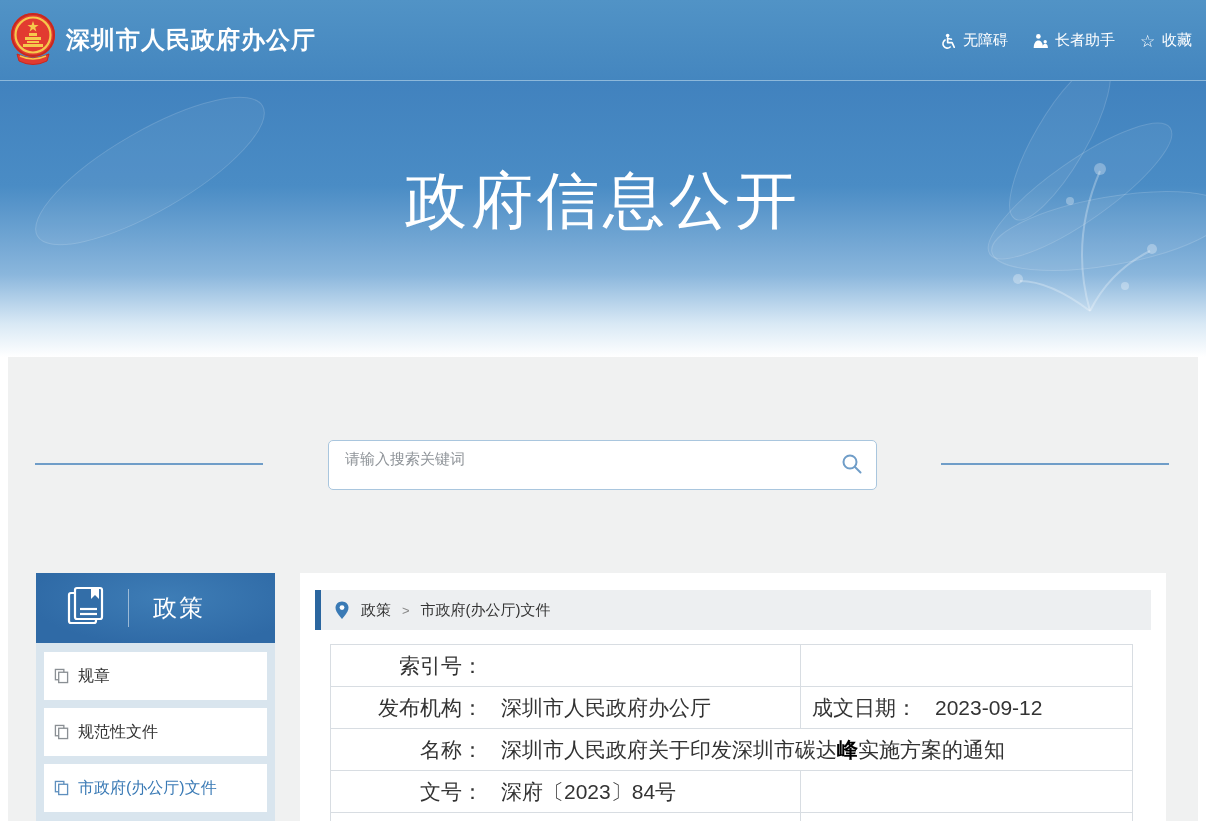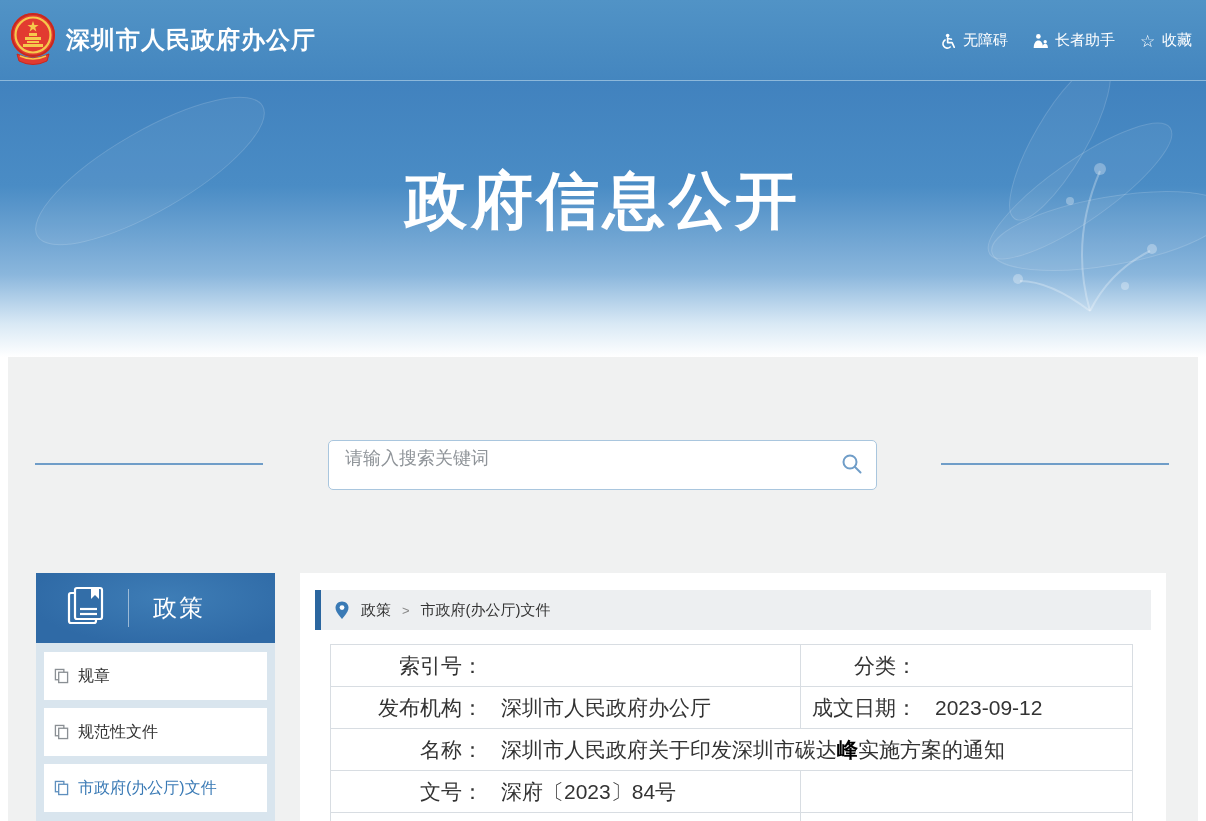--- a/index.html
+++ b/index.html
@@ -23,40 +23,40 @@
   .star-glyph{ font-size:17px; line-height:17px; color:#fff; }
 
   
   .banner{
     position:absolute; left:0; top:81px; width:1206px; height:276px;
     background:linear-gradient(180deg,#4182be 0%,#4a8cc5 38%,#8ab6dc 70%,#d9e9f5 88%,#ffffff 100%);
     display:flex; align-items:center; justify-content:center; padding-bottom:36px;
     overflow:hidden;
   }
   .banner-decor{ position:absolute; inset:0; pointer-events:none; }
-  .banner-title{ position:relative; color:#fff; font-size:62px; font-weight:bold; letter-spacing:4px; }
+  .banner-title{ position:relative; color:#fff; font-size:62px; font-weight:normal; letter-spacing:4px; }
 
   
   .content-band{
     position:absolute; left:8px; top:357px; width:1190px; height:464px;
     background:#f0f1f1;
   }
 
   
   .deco-line{ position:absolute; height:2px; background:#6f9dc8; }
   .line-left{ left:35px; top:463px; width:228px; }
   .line-right{ left:941px; top:463px; width:228px; }
   .search-box{
     position:absolute; left:328px; top:440px; width:549px; height:50px;
     background:#fff; border:1px solid #a9c6de; border-radius:5px;
     display:flex; align-items:center;
   }
   .search-input{
     flex:1; height:100%; border:none; outline:none; background:transparent;
-    padding:0 10px 14px 16px; font-size:18px; color:#6d28d9;
+    padding:0 10px 14px 16px; font-size:15px; color:#6d28d9;
     font-family:"Liberation Sans","DejaVu Sans",sans-serif;
   }
   .search-input::placeholder{ color:#8f9499; }
   .search-btn{ width:48px; height:100%; border:none; background:transparent; display:flex; align-items:center; justify-content:center; cursor:pointer; }
 
   
   .sidebar{
     position:absolute; left:36px; top:573px; width:239px; height:248px;
     background:#d9e5ee;
   }
@@ -253,24 +253,20 @@
       <span class="crumb-sep">&gt;</span>
       <span class="crumb">市政府(办公厅)文件</span>
     </div>
 
     <div class="doc-table">
 
       <div class="t-row">
         <div class="cell c-left">
           <span class="lbl">索引号：</span>
         </div>
-        <div class="cell c-right">
-          <span class="lbl">分类：</span>
-          <span class="val"></span>
-        </div>
       </div>
 
       <div class="t-row">
         <div class="cell c-left">
           <span class="lbl">发布机构：</span>
           <span class="val">深圳市人民政府办公厅</span>
         </div>
         <div class="cell c-right">
           <span class="lbl">成文日期：</span>
           <span class="val">2023-09-12</span>

